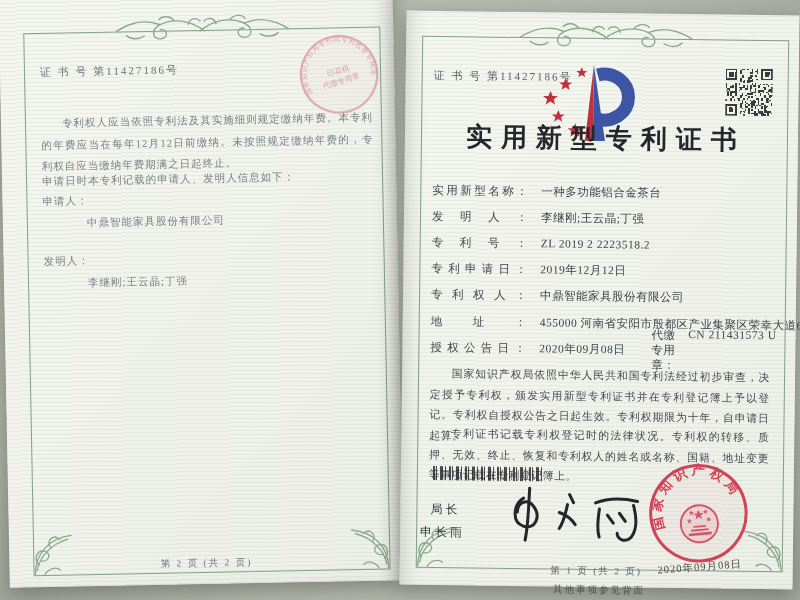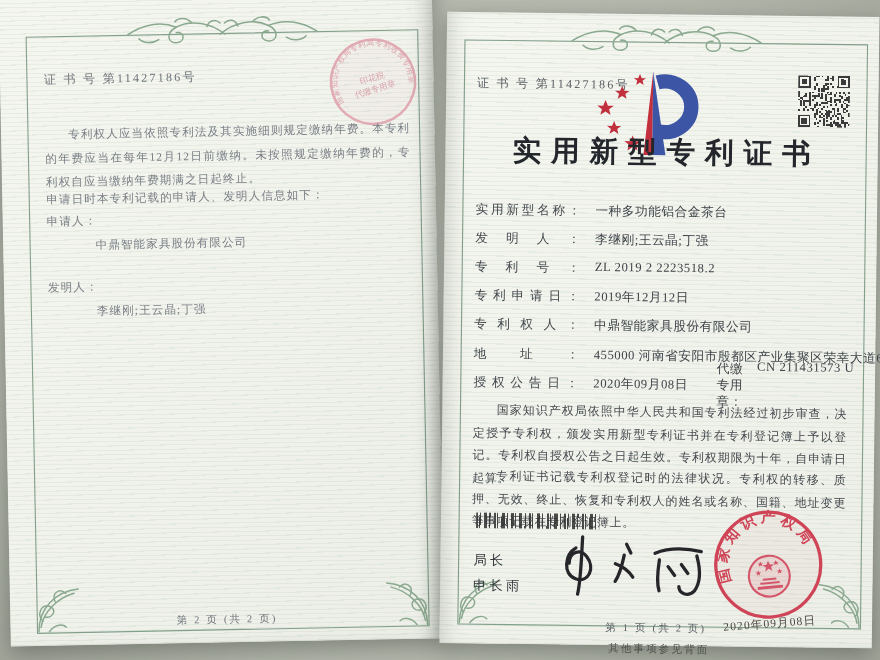--- a/index.html
+++ b/index.html
@@ -49,21 +49,21 @@
   .fvalue{margin-left:13px;white-space:nowrap;color:#3e4348;}
   .pair2{display:flex;margin-left:26px;}
   .rp-para{left:28px;width:340px;font-size:10.8px;line-height:1.92;letter-spacing:0.6px;
            color:#45494e;text-align:justify;text-indent:2em;}
   .rp-para1{top:352px;}
   .rp-para2{top:412px;}
   .barcode{position:absolute;left:32px;top:455px;width:112px;height:14px;opacity:0.85;
     background:repeating-linear-gradient(90deg,#2d2d2d 0 2px,transparent 2px 3px,#2d2d2d 3px 4px,
       transparent 4px 7px,#2d2d2d 7px 10px,transparent 10px 12px,#2d2d2d 12px 13px,transparent 13px 16px);}
   .rp-director-label{left:30px;top:490px;font-size:12px;letter-spacing:3px;color:#33373c;text-align:center;}
-  .rp-director-name{left:30px;top:513px;font-size:12px;letter-spacing:3px;color:#33373c;}
+  .rp-director-name{left:20px;top:513px;font-size:12px;letter-spacing:3px;color:#33373c;}
   .signature{position:absolute;left:95px;top:466px;}
   .seal{position:absolute;left:245px;top:446px;width:106px;height:106px;transform:rotate(-6deg);}
   .seal-date{left:243px;top:546px;width:114px;text-align:center;font-size:10.5px;letter-spacing:1px;
              color:#4c4540;transform:rotate(-5deg);}
   .rp-pageno{left:0;right:0;bottom:9px;text-align:center;font-size:9.5px;letter-spacing:2px;color:#5c6166;}
   .back-note{position:absolute;left:553px;top:584px;font-size:9.5px;letter-spacing:2px;
              color:#4e524d;transform:rotate(1deg);}
   .logo{position:absolute;left:130px;top:46px;}
   .qr{position:absolute;left:320px;top:54px;width:47px;height:47px;}
 </style>

